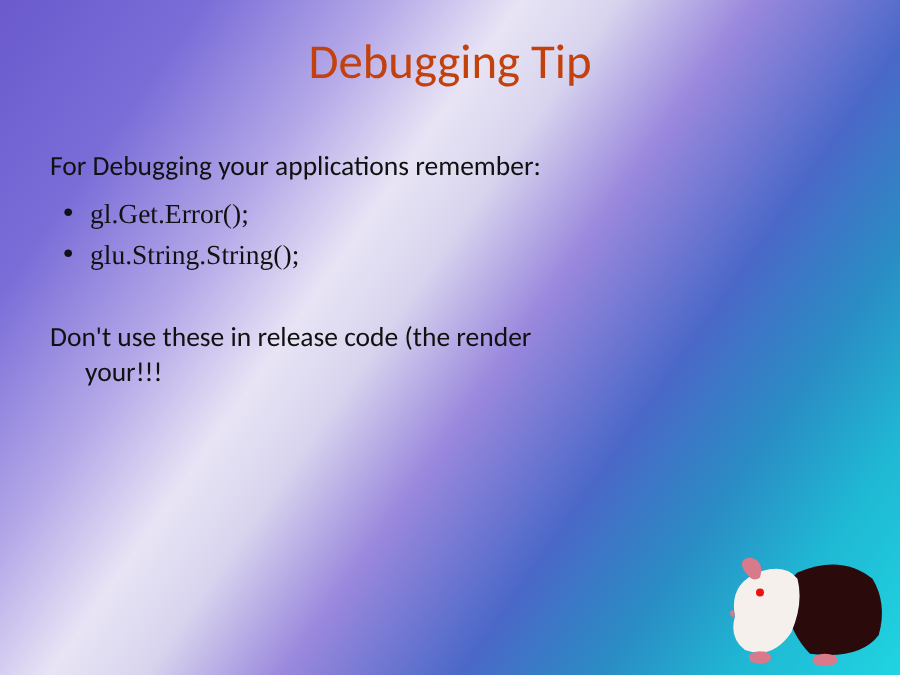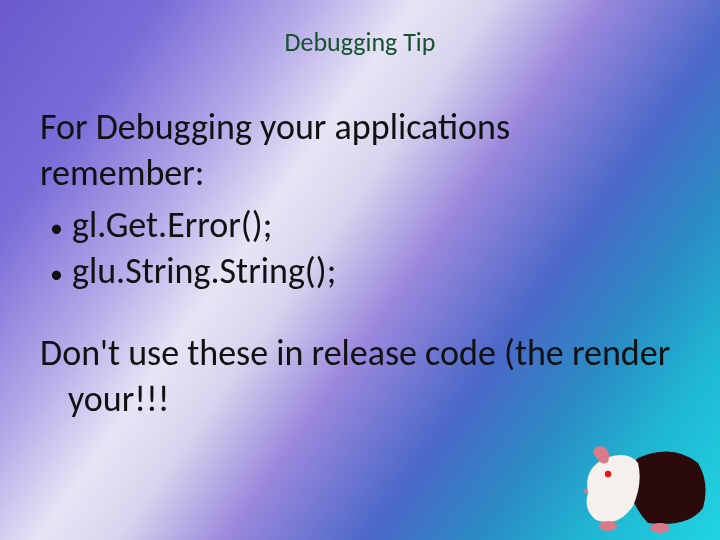--- a/index.html
+++ b/index.html
@@ -20,33 +20,33 @@
     position: relative;
   }
   .slide {
     width: 720px;
     height: 540px;
     padding: 20px 40px 0 40px;
     color: #1a1a1a;
   }
   .title {
     text-align: center;
-    font-size: 26px;
+    font-size: 39px;
     font-weight: 400;
     margin-top: 6px;
     margin-bottom: 46px;
-    color: #14532d;
+    color: #c2410c;
   }
   .body {
-    font-size: 36px;
+    font-size: 22px;
     line-height: 1.28;
     color: #111;
   }
   .para { margin-bottom: 6px; }
-  .bullets { list-style: none; margin-left: 10px; margin-bottom: 36px; }
+  .bullets { list-style: none; margin-left: 10px; margin-bottom: 36px; font-family: Liberation Serif, serif; }
   .bullets li::before {
     content: "•";
     display: inline-block;
     width: 22px;
     font-size: 26px;
   }
   .para2 { padding-left: 0; margin-top: 10px; }
   .para2 .indent { display: block; padding-left: 28px; }
   .gp {
     position: absolute;

